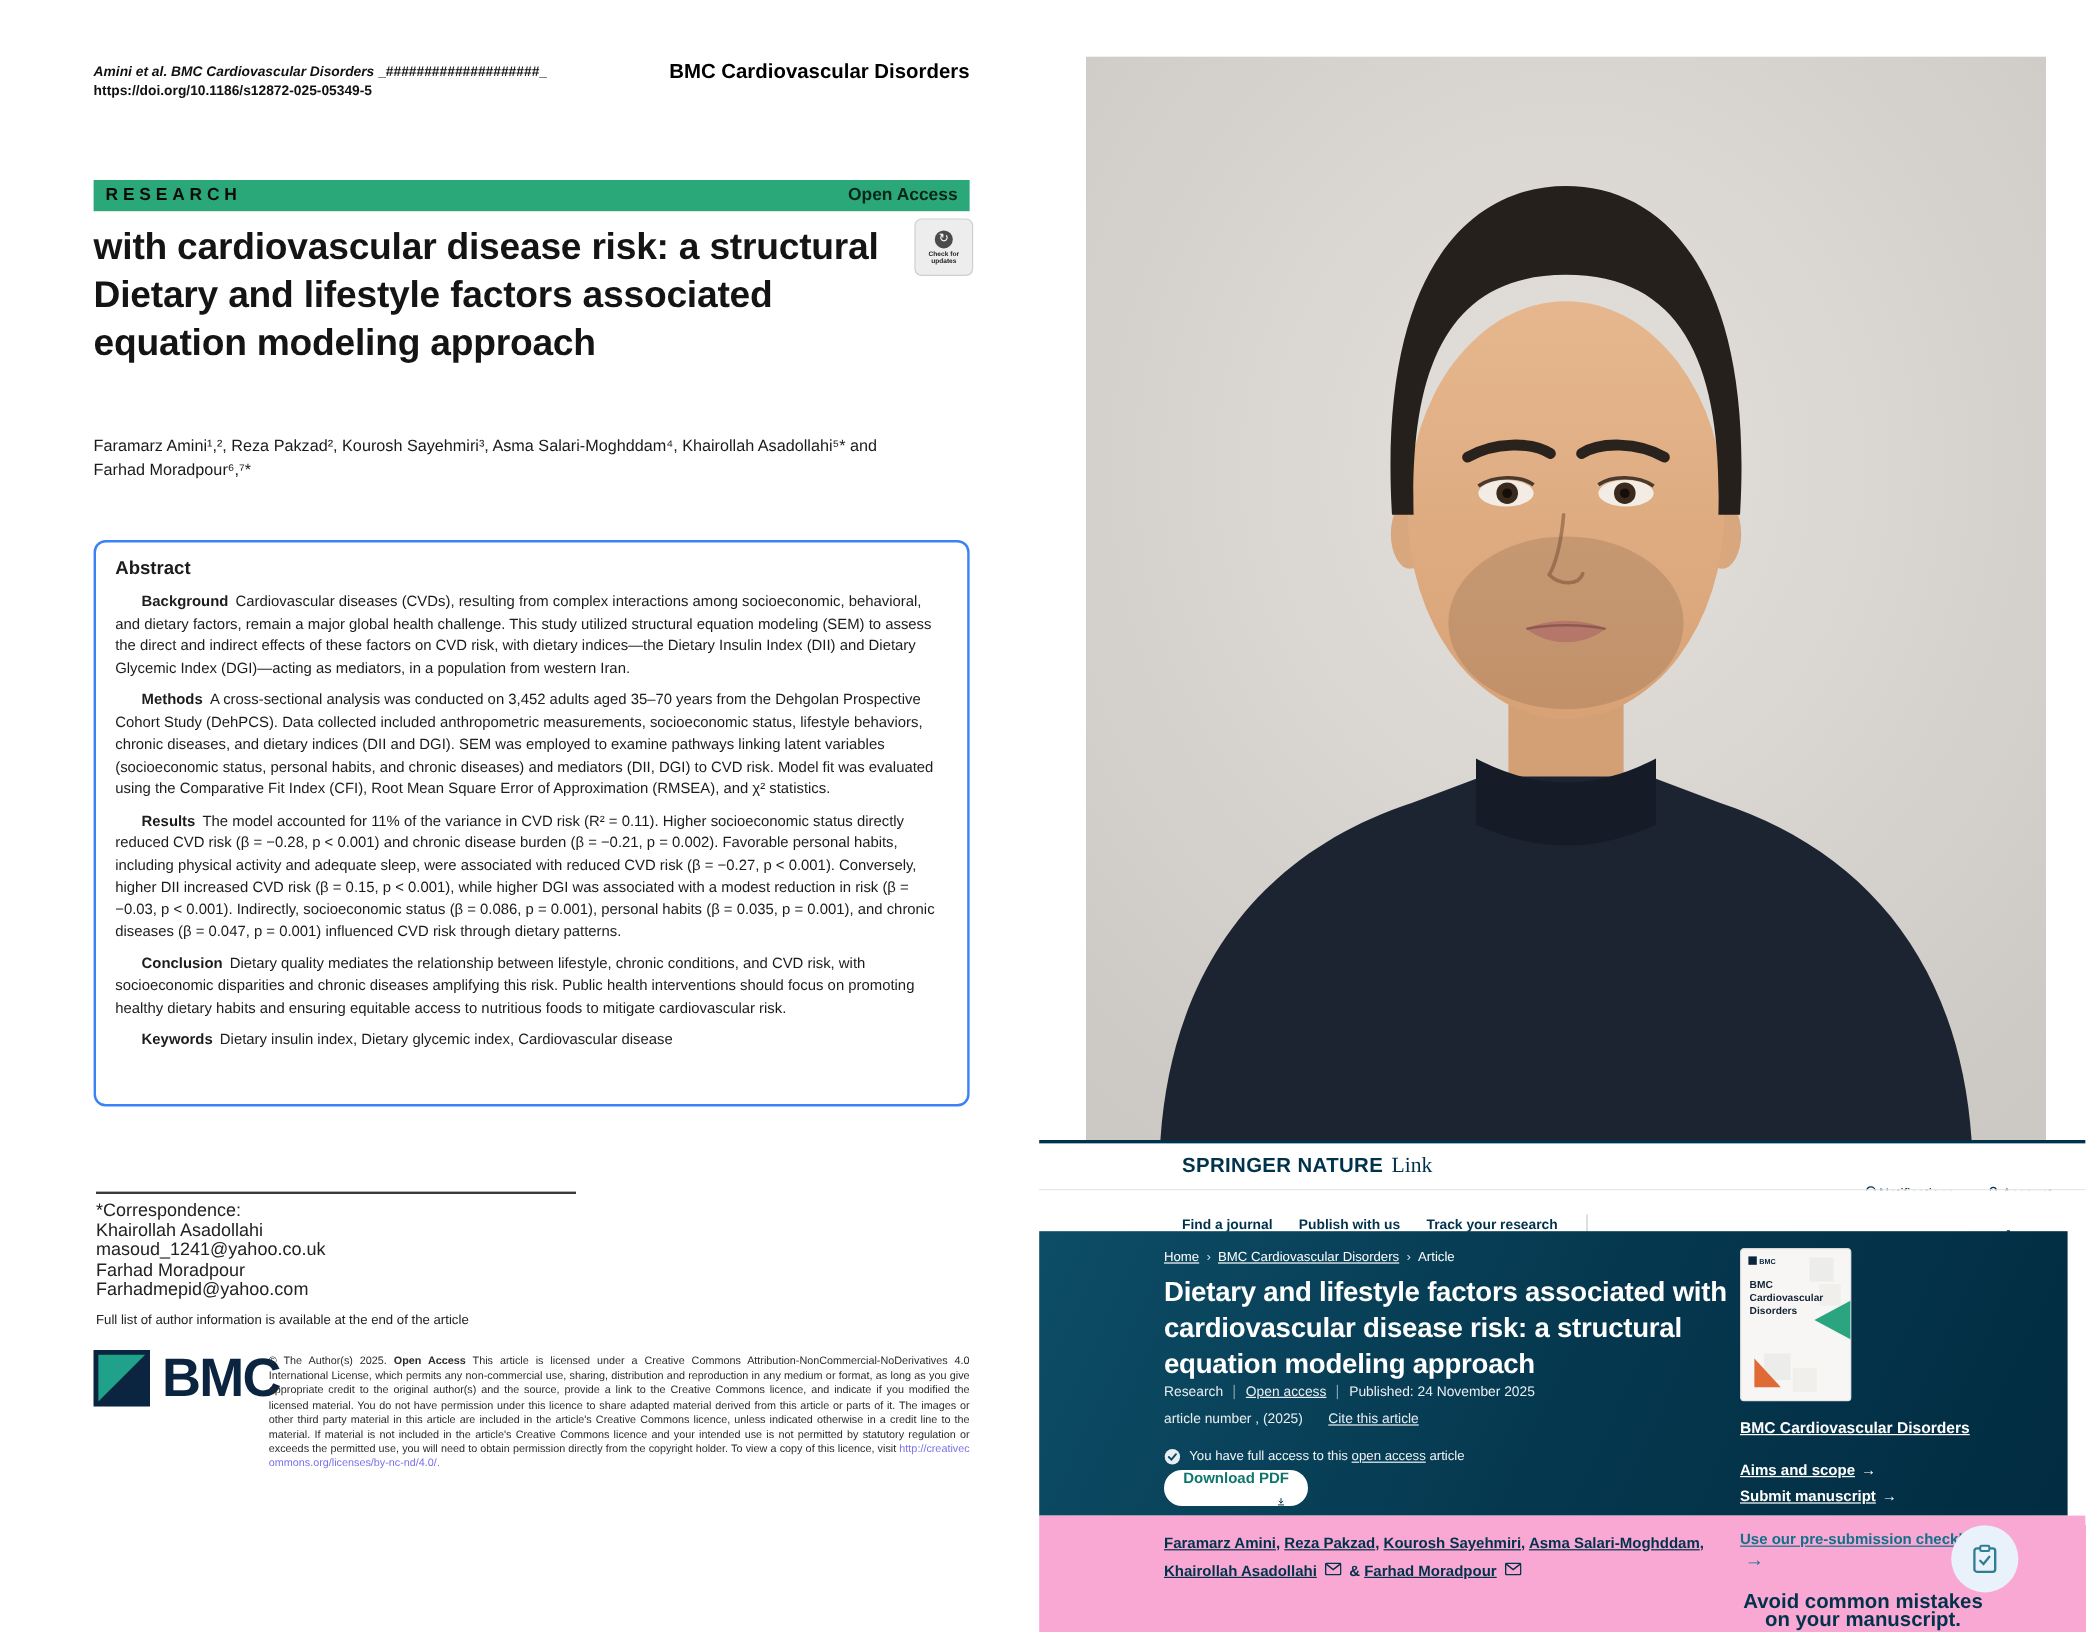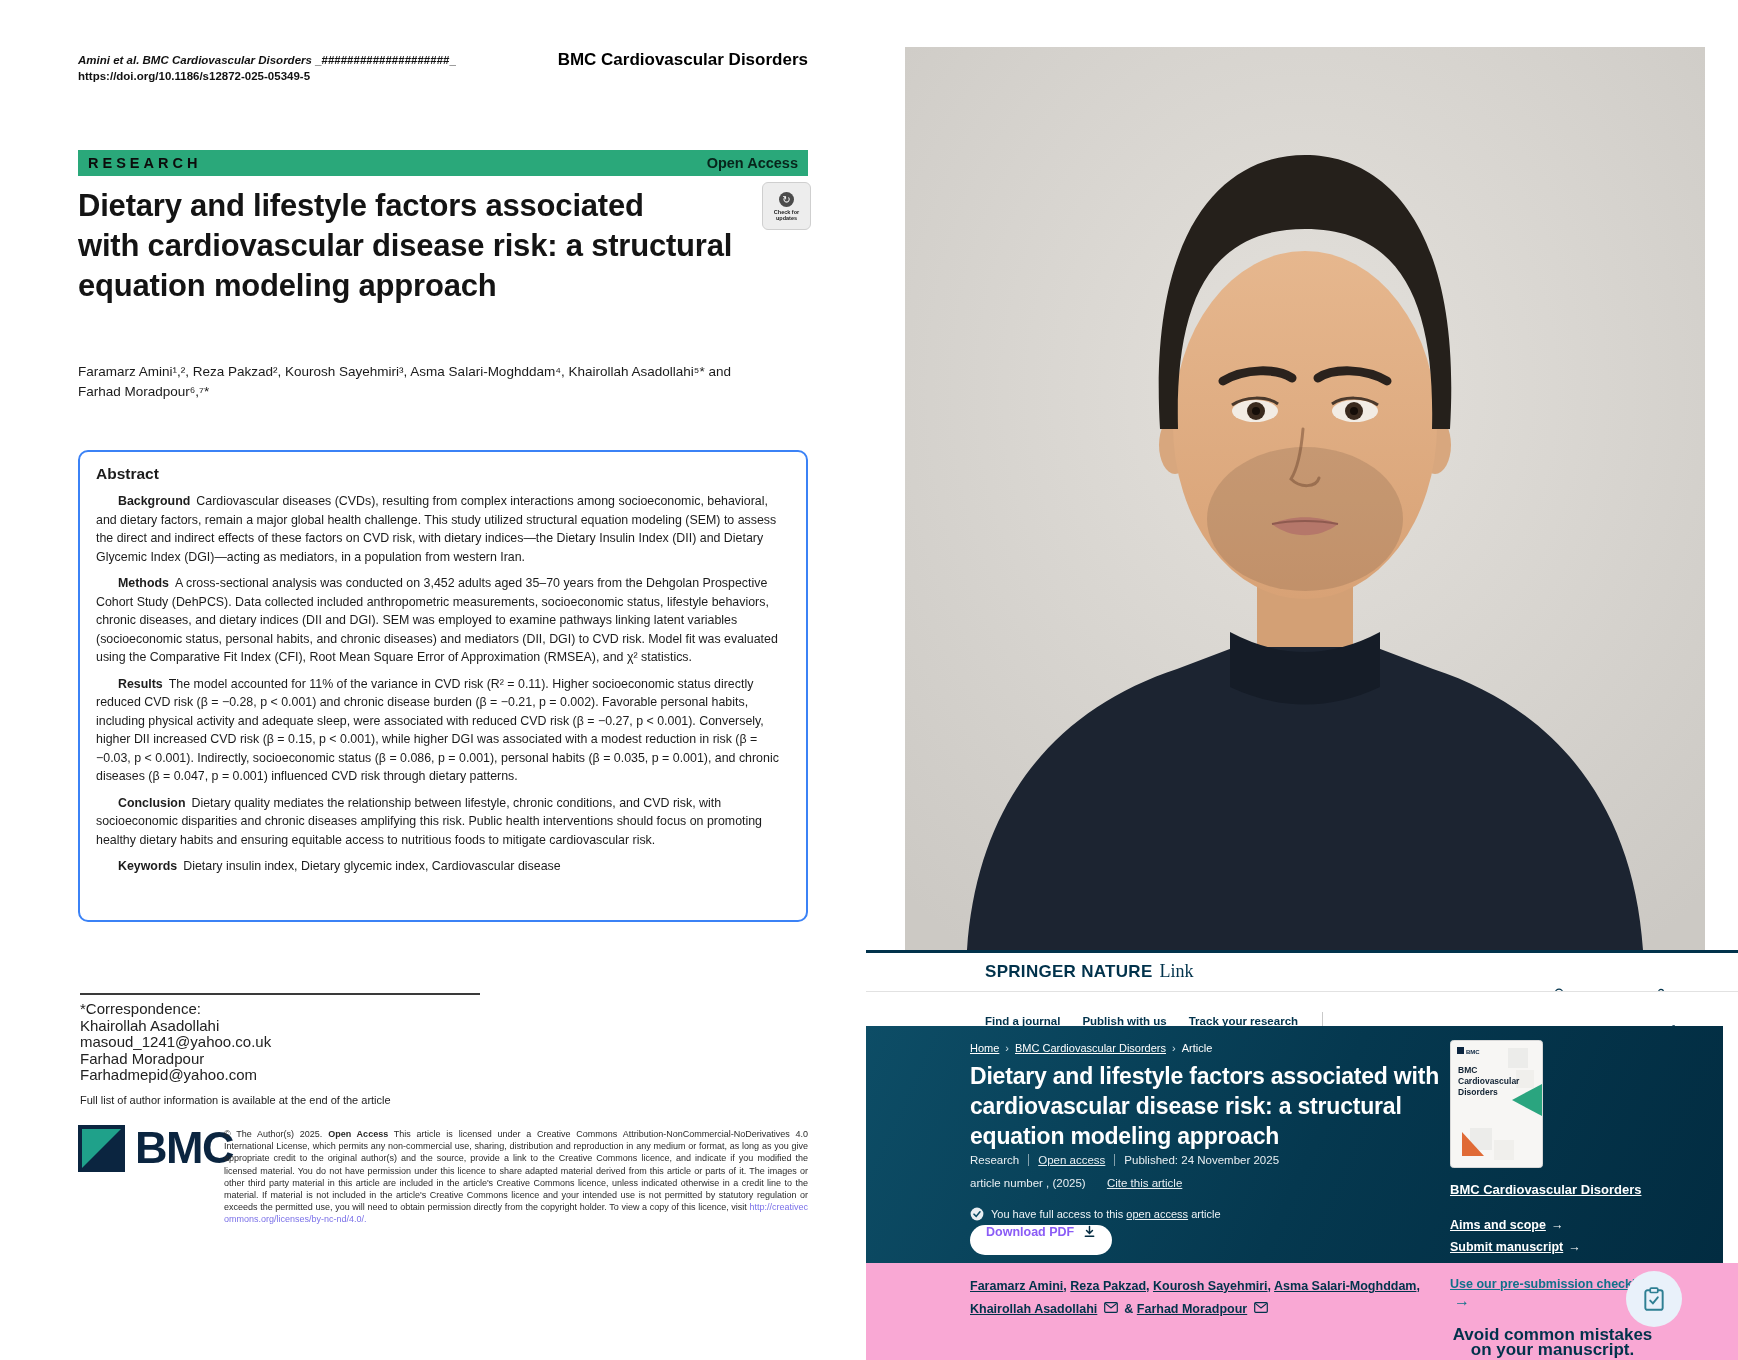--- a/index.html
+++ b/index.html
@@ -78,22 +78,22 @@
               font-weight:700;color:#fff;letter-spacing:-0.2px;}
   .hero-meta{position:absolute;left:104px;top:128px;display:flex;align-items:center;gap:9px;
              font-size:11.5px;color:#e9eff3;}
   .vsep{width:1px;height:12px;background:rgba(255,255,255,0.5);}
   .u{text-decoration:underline;cursor:pointer;color:inherit;}
   .artline{position:absolute;left:104px;top:151px;font-size:11.5px;color:#e9eff3;}
   .artline .cite{margin-left:18px;}
   .access{position:absolute;left:104px;top:181px;display:flex;align-items:center;gap:7px;
           font-size:11px;color:#eef3f6;}
   .dl-btn{position:absolute;left:104px;top:199px;height:30px;border-radius:16px;background:#fff;
-          color:#8b5cf6;font-weight:700;font-size:12.5px;display:inline-flex;align-items:flex-start;
-          gap:9px;padding:0 16px;border:none;cursor:pointer;}
+          color:#0f766e;font-weight:700;font-size:12.5px;display:inline-flex;align-items:flex-end;
+          gap:9px;padding:0 16px;border:none;cursor:pointer;flex-direction:column;}
 
   .cover{position:absolute;left:584px;top:14px;width:93px;height:128px;cursor:pointer;}
   .journal-link{position:absolute;left:584px;top:156px;font-size:13px;font-weight:700;}
   .hero a.white{color:#fff;text-decoration:underline;cursor:pointer;}
   .aims{position:absolute;left:584px;top:192px;font-size:12.5px;font-weight:700;}
   .submit{position:absolute;left:584px;top:214px;font-size:12.5px;font-weight:700;}
   .arr{margin-left:5px;text-decoration:none;display:inline-block;color:#fff;}
 
   .sn-footer{left:866px;top:1263px;width:872px;height:97px;background:#f9a8d4;}
   .authors-row{position:absolute;left:104px;top:12px;width:490px;font-size:12.5px;
@@ -121,22 +121,22 @@
   <span class="banner-label">RESEARCH</span>
   <span class="banner-badge">Open Access</span>
 </div>
 
 <div class="abs check-badge">
   <span class="dot">↻</span>
   <span class="cap">Check for updates</span>
 </div>
 
 <div class="abs paper-title">
+  <div>with cardiovascular disease risk: a structural</div>
   <div>Dietary and lifestyle factors associated</div>
-  <div>with cardiovascular disease risk: a structural</div>
   <div>equation modeling approach</div>
 </div>
 
 <div class="abs paper-authors">
   <div>Faramarz Amini¹,², Reza Pakzad², Kourosh Sayehmiri³, Asma Salari-Moghddam⁴, Khairollah Asadollahi⁵* and</div>
   <div>Farhad Moradpour⁶,⁷*</div>
 </div>
 
 <div class="abs abstract-box">
   <div class="abstract-heading">Abstract</div>

